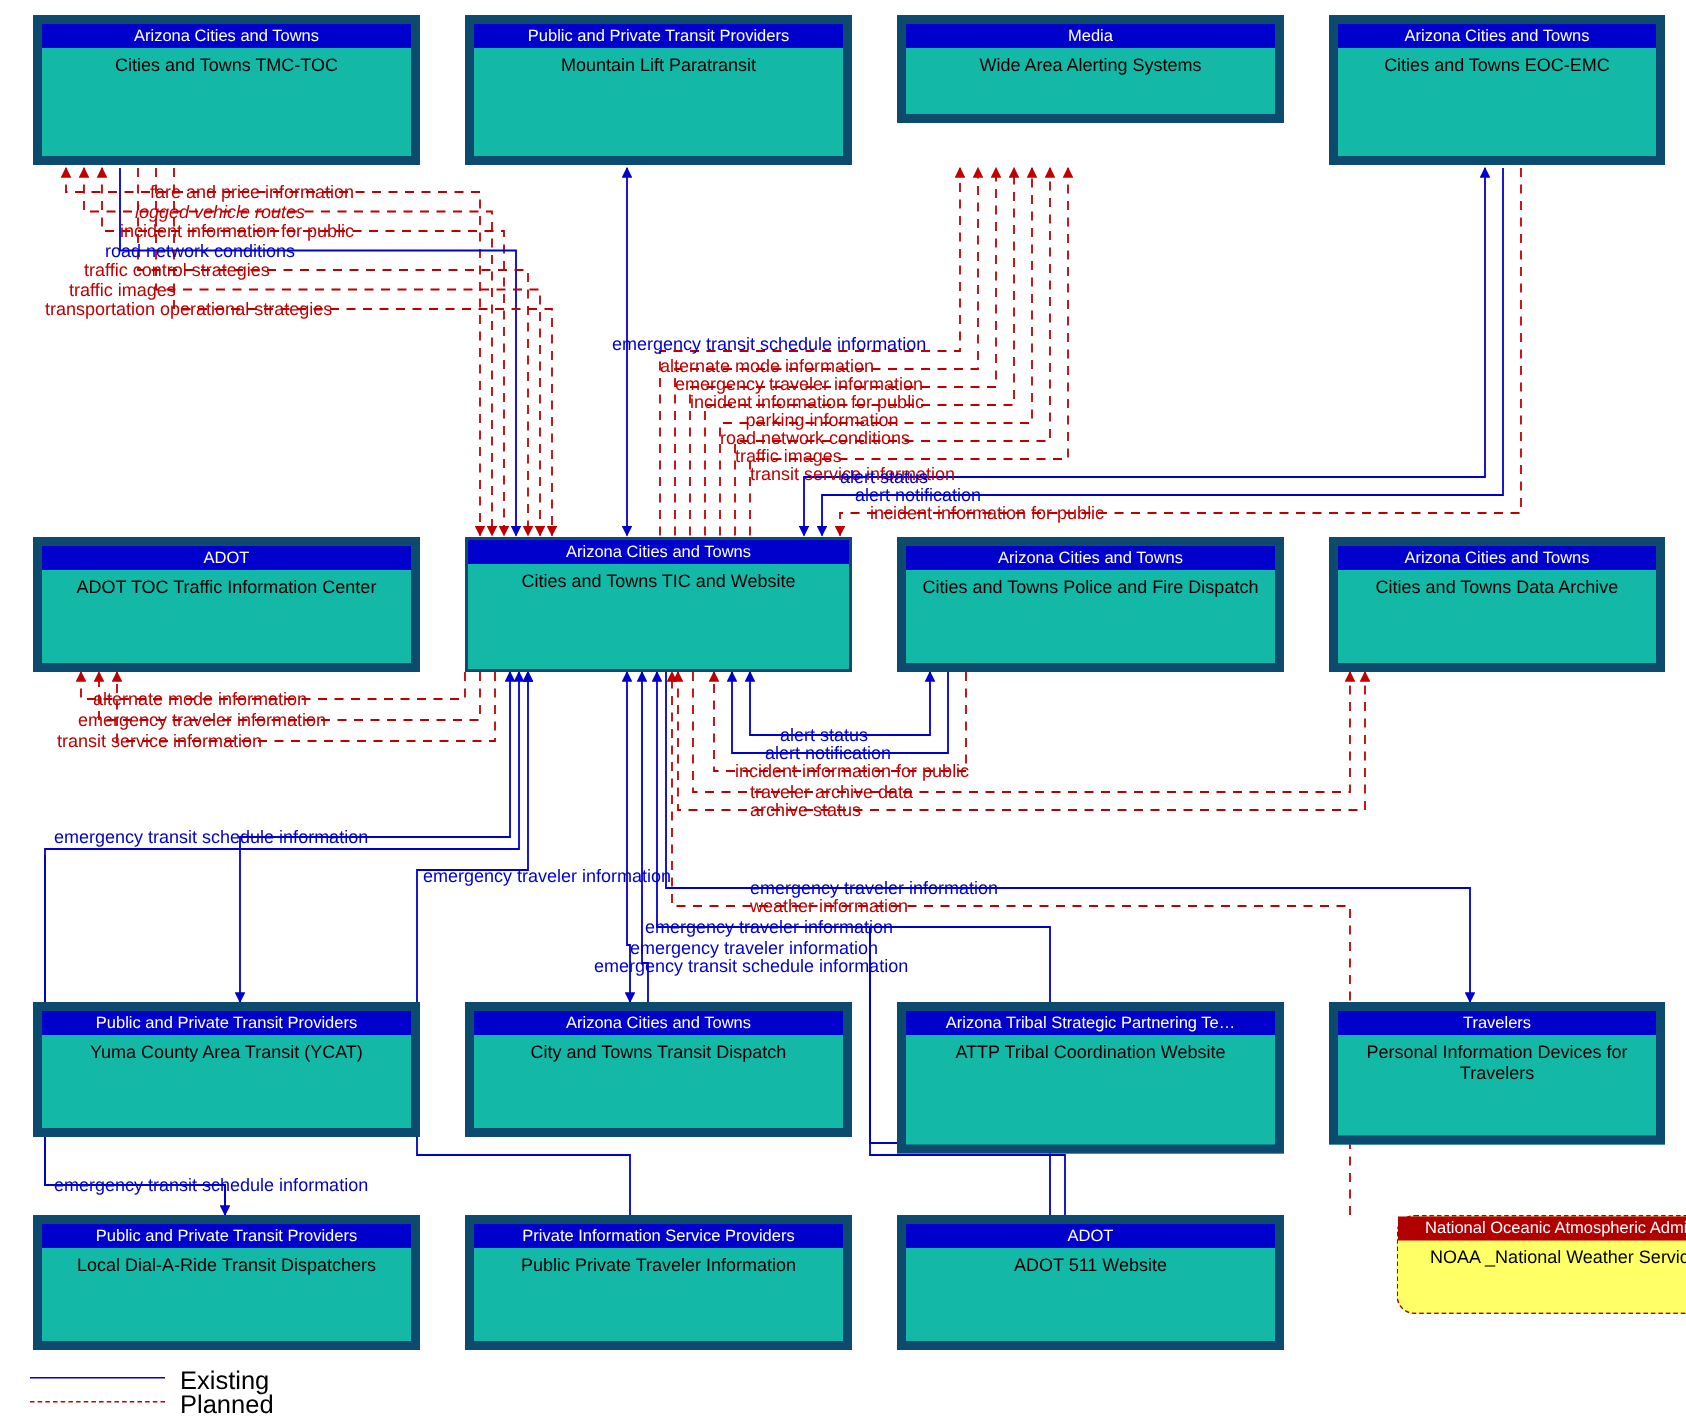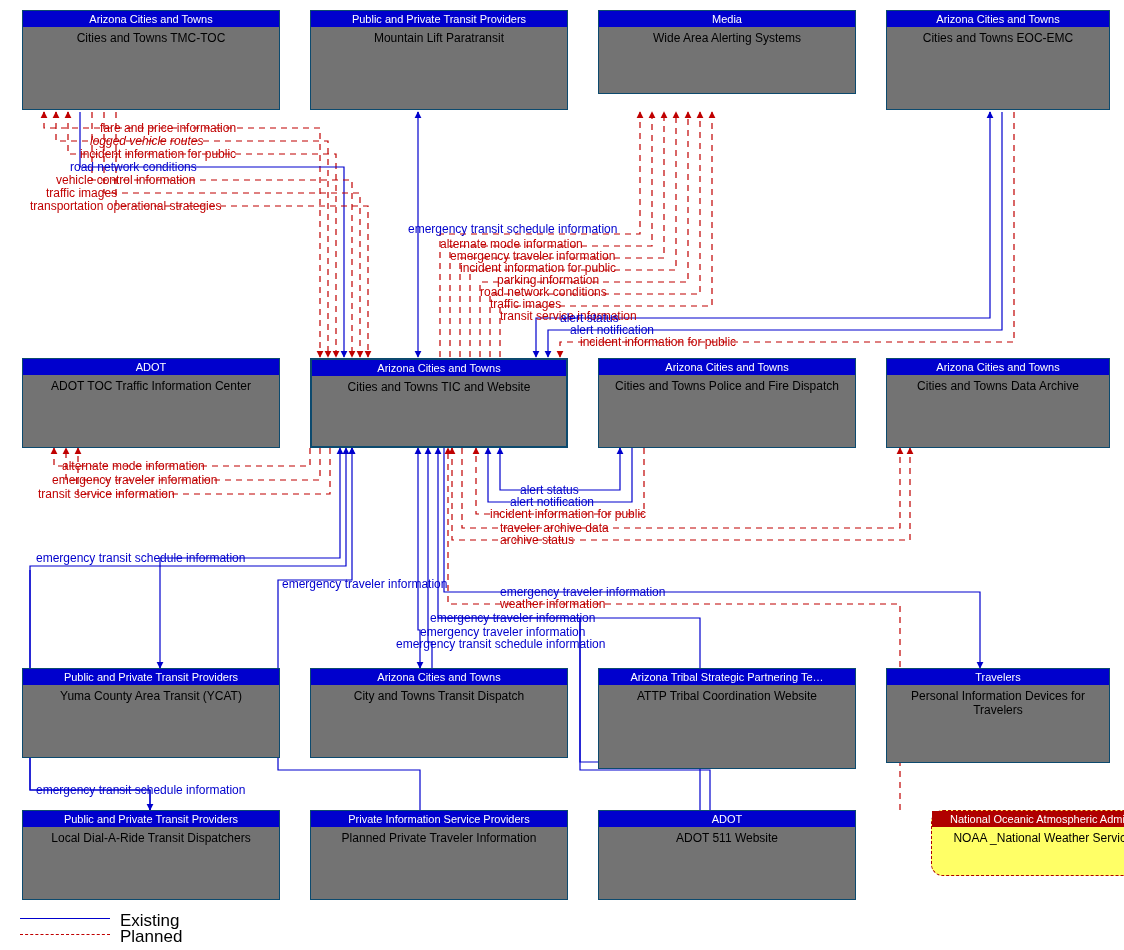--- a/index.html
+++ b/index.html
@@ -17,22 +17,22 @@
   }
   svg.lines {
     position: absolute;
     left: 0; top: 0;
     width: 1124px;
     height: 950px;
     pointer-events: none;
   }
   .box {
     position: absolute;
-    border: 1px solid #0c4a6e;
-    background: #737373;
+    border: 6px solid #0c4a6e;
+    background: #14b8a6;
     box-sizing: border-box;
   }
   .box .hdr {
     background: #0000cd;
     color: #fff;
     font-size: 11px;
     text-align: center;
     padding: 2px 4px;
     overflow: hidden;
     white-space: nowrap;
@@ -155,21 +155,21 @@
 </svg>
 
 <div class="box" style="left:22px; top:10px; width:258px; height:100px;">
   <div class="hdr">Arizona Cities and Towns</div>
   <div class="body">Cities and Towns TMC-TOC</div>
 </div>
 <div class="box" style="left:310px; top:10px; width:258px; height:100px;">
   <div class="hdr">Public and Private Transit Providers</div>
   <div class="body">Mountain Lift Paratransit</div>
 </div>
-<div class="box" style="left:598px; top:10px; width:258px; height:84px;">
+<div class="box" style="left:598px; top:10px; width:258px; height:72px;">
   <div class="hdr">Media</div>
   <div class="body">Wide Area Alerting Systems</div>
 </div>
 <div class="box" style="left:886px; top:10px; width:224px; height:100px;">
   <div class="hdr">Arizona Cities and Towns</div>
   <div class="body">Cities and Towns EOC-EMC</div>
 </div>
 
 <div class="box" style="left:22px; top:358px; width:258px; height:90px;">
   <div class="hdr">ADOT</div>
@@ -204,36 +204,36 @@
   <div class="hdr">Travelers</div>
   <div class="body">Personal Information Devices for Travelers</div>
 </div>
 
 <div class="box" style="left:22px; top:810px; width:258px; height:90px;">
   <div class="hdr">Public and Private Transit Providers</div>
   <div class="body">Local Dial-A-Ride Transit Dispatchers</div>
 </div>
 <div class="box" style="left:310px; top:810px; width:258px; height:90px;">
   <div class="hdr">Private Information Service Providers</div>
-  <div class="body">Planned  Private Traveler Information</div>
+  <div class="body">Public  Private Traveler Information</div>
 </div>
 <div class="box" style="left:598px; top:810px; width:258px; height:90px;">
   <div class="hdr">ADOT</div>
   <div class="body">ADOT 511 Website</div>
 </div>
 <div class="box planned" style="left:886px; top:810px; width:224px; height:66px;margin-left:45px;">
   <div class="hdr">National Oceanic Atmospheric Admi…</div>
   <div class="body">NOAA _National Weather Service</div>
 </div>
 
 <div class="lbl red" style="left:100px; top:121px;">fare and price information</div>
 <div class="lbl red" style="left:90px;  top:134px;font-style:italic;">logged vehicle routes</div>
 <div class="lbl red" style="left:80px;  top:147px;">incident information for public</div>
 <div class="lbl blue" style="left:70px;  top:160px;">road network conditions</div>
-<div class="lbl red" style="left:56px;  top:173px;">vehicle control information</div>
+<div class="lbl red" style="left:56px;  top:173px;">traffic control strategies</div>
 <div class="lbl red" style="left:46px;  top:186px;">traffic images</div>
 <div class="lbl red" style="left:30px;  top:199px;">transportation operational strategies</div>
 
 <div class="lbl blue" style="left:408px; top:222px;">emergency transit schedule information</div>
 
 <div class="lbl red" style="left:440px; top:237px;">alternate mode information</div>
 <div class="lbl red" style="left:450px; top:249px;">emergency traveler information</div>
 <div class="lbl red" style="left:460px; top:261px;">incident information for public</div>
 <div class="lbl red" style="left:470px; top:273px;padding-left:27px;">parking information</div>
 <div class="lbl red" style="left:480px; top:285px;">road network conditions</div>

